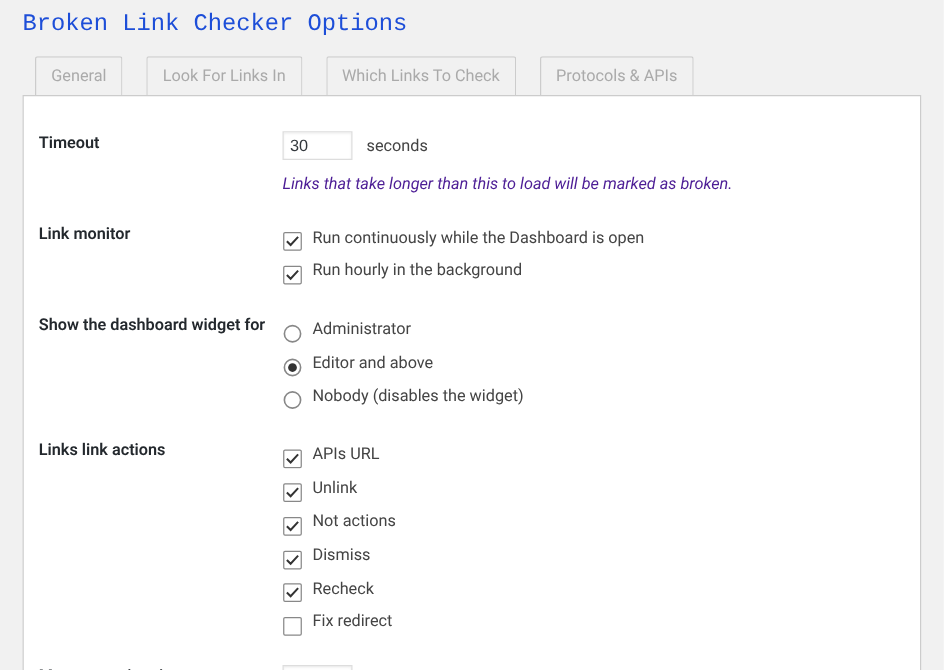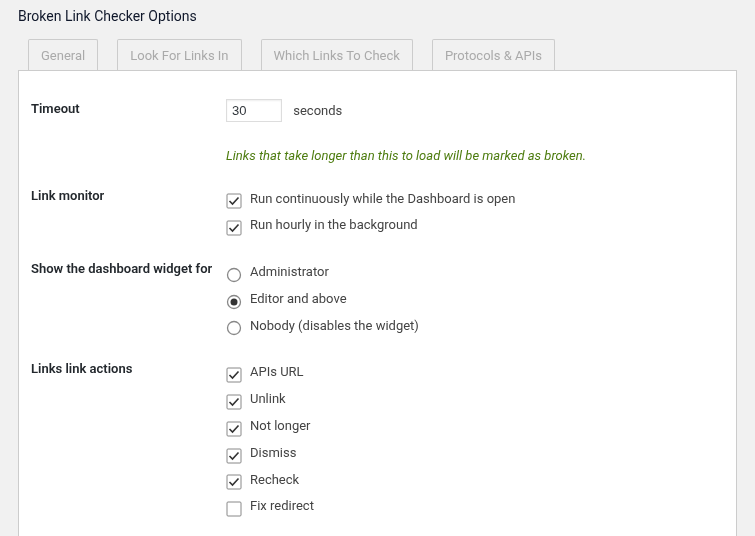--- a/index.html
+++ b/index.html
@@ -6,24 +6,25 @@
   body {
     margin: 0;
     font-family: -apple-system, BlinkMacSystemFont, "Segoe UI", Roboto, Helvetica, Arial, sans-serif;
     font-size: 13px;
     color: #444;
     background: #f1f1f1;
     width: 755px;
   }
   .wrap { padding: 8px 18px 20px 18px; }
   h1 {
-    font-size: 14px;
+    font-size: 19px;
     font-weight: 400;
-    color: #0f172a;
+    color: #1d4ed8;
     margin: 0 0 14px 0;
+    font-family: Liberation Mono, monospace;
   }
   .tabs {
     display: flex;
     gap: 19px;
     padding-left: 10px;
   }
   .tab {
     border: 1px solid #ccc;
     border-bottom: none;
     background: #f1f1f1;
@@ -70,23 +71,23 @@
     padding: 3px 5px;
     border: 1px solid #ddd;
     box-shadow: inset 0 1px 2px rgba(0,0,0,.07);
     font-size: 13px;
     background: #fff;
     color: #32373c;
   }
   .after-input { margin-left: 8px; }
   .description {
     display: block;
-    margin-top: 24px;
+    margin-top: 10px;
     font-style: italic;
-    color: #4d7c0f;
+    color: #4c1d95;
     font-size: 13px;
     line-height: 1.5;
   }
   .opt-row {
     display: flex;
     align-items: flex-end;
     gap: 8px;
     padding: 3px 0;
     line-height: 1.6;
   }
@@ -196,21 +197,21 @@
                 </span>
                 <span>Unlink</span>
               </label>
               <label class="opt-row">
                 <span class="cb">
                   <svg viewBox="0 0 16 16">
                     <rect x="1" y="1" width="14" height="14" rx="1" fill="#fff" stroke="#888" stroke-width="1"></rect>
                     <path d="M3.5 8 L6.5 11 L12.5 4.5" fill="none" stroke="#333" stroke-width="1.6"></path>
                   </svg>
                 </span>
-                <span>Not longer</span>
+                <span>Not actions</span>
               </label>
               <label class="opt-row">
                 <span class="cb">
                   <svg viewBox="0 0 16 16">
                     <rect x="1" y="1" width="14" height="14" rx="1" fill="#fff" stroke="#888" stroke-width="1"></rect>
                     <path d="M3.5 8 L6.5 11 L12.5 4.5" fill="none" stroke="#333" stroke-width="1.6"></path>
                   </svg>
                 </span>
                 <span>Dismiss</span>
               </label>

